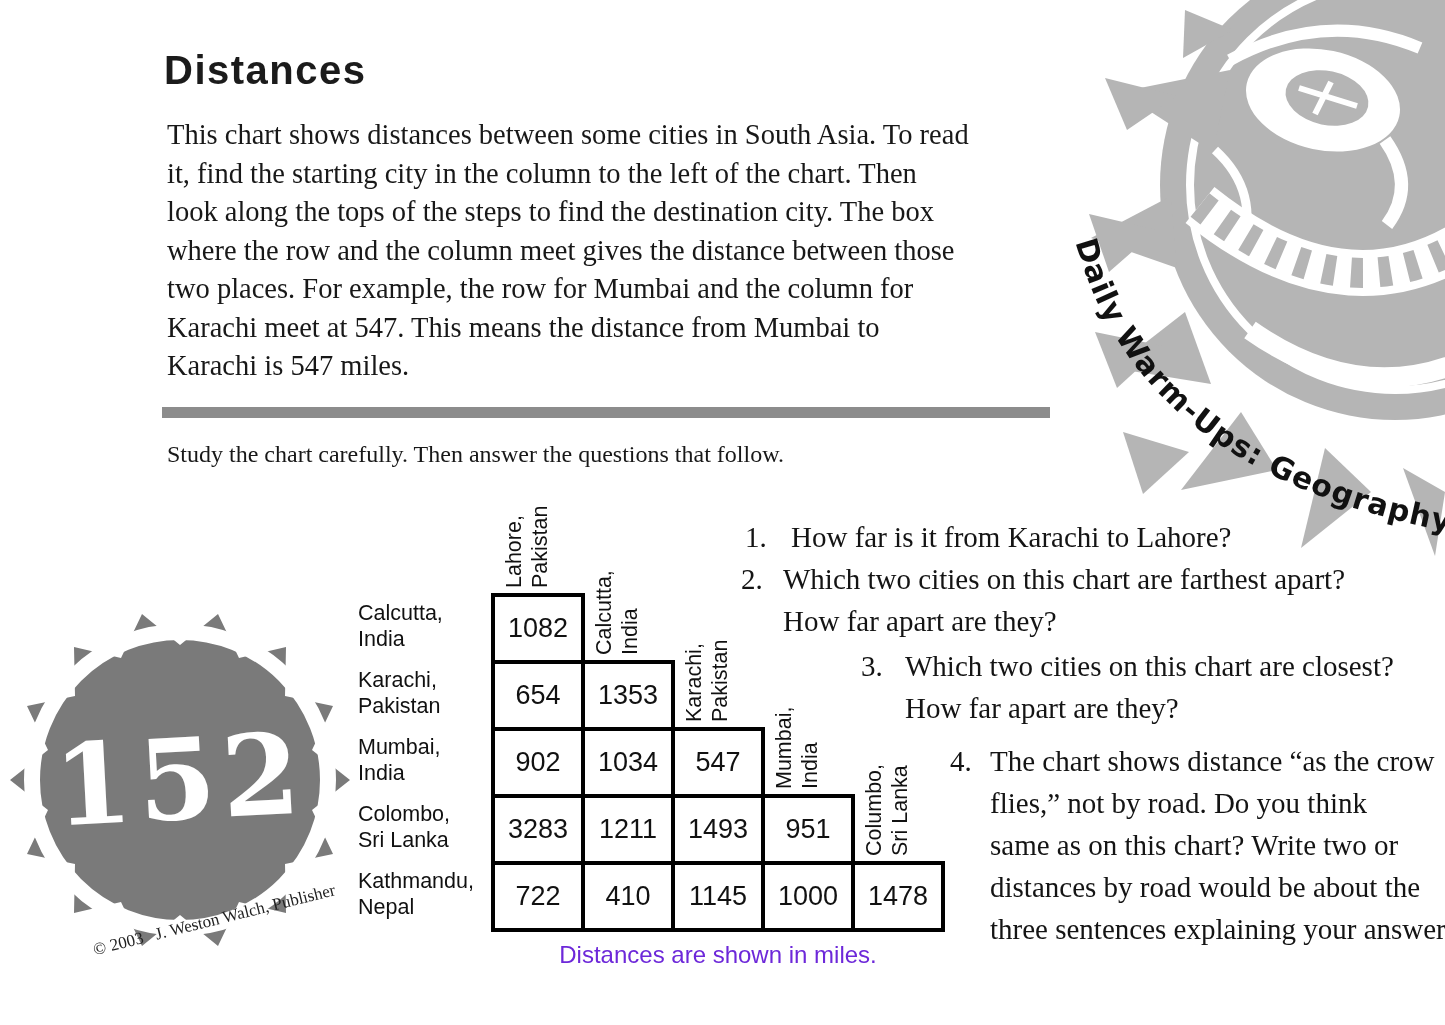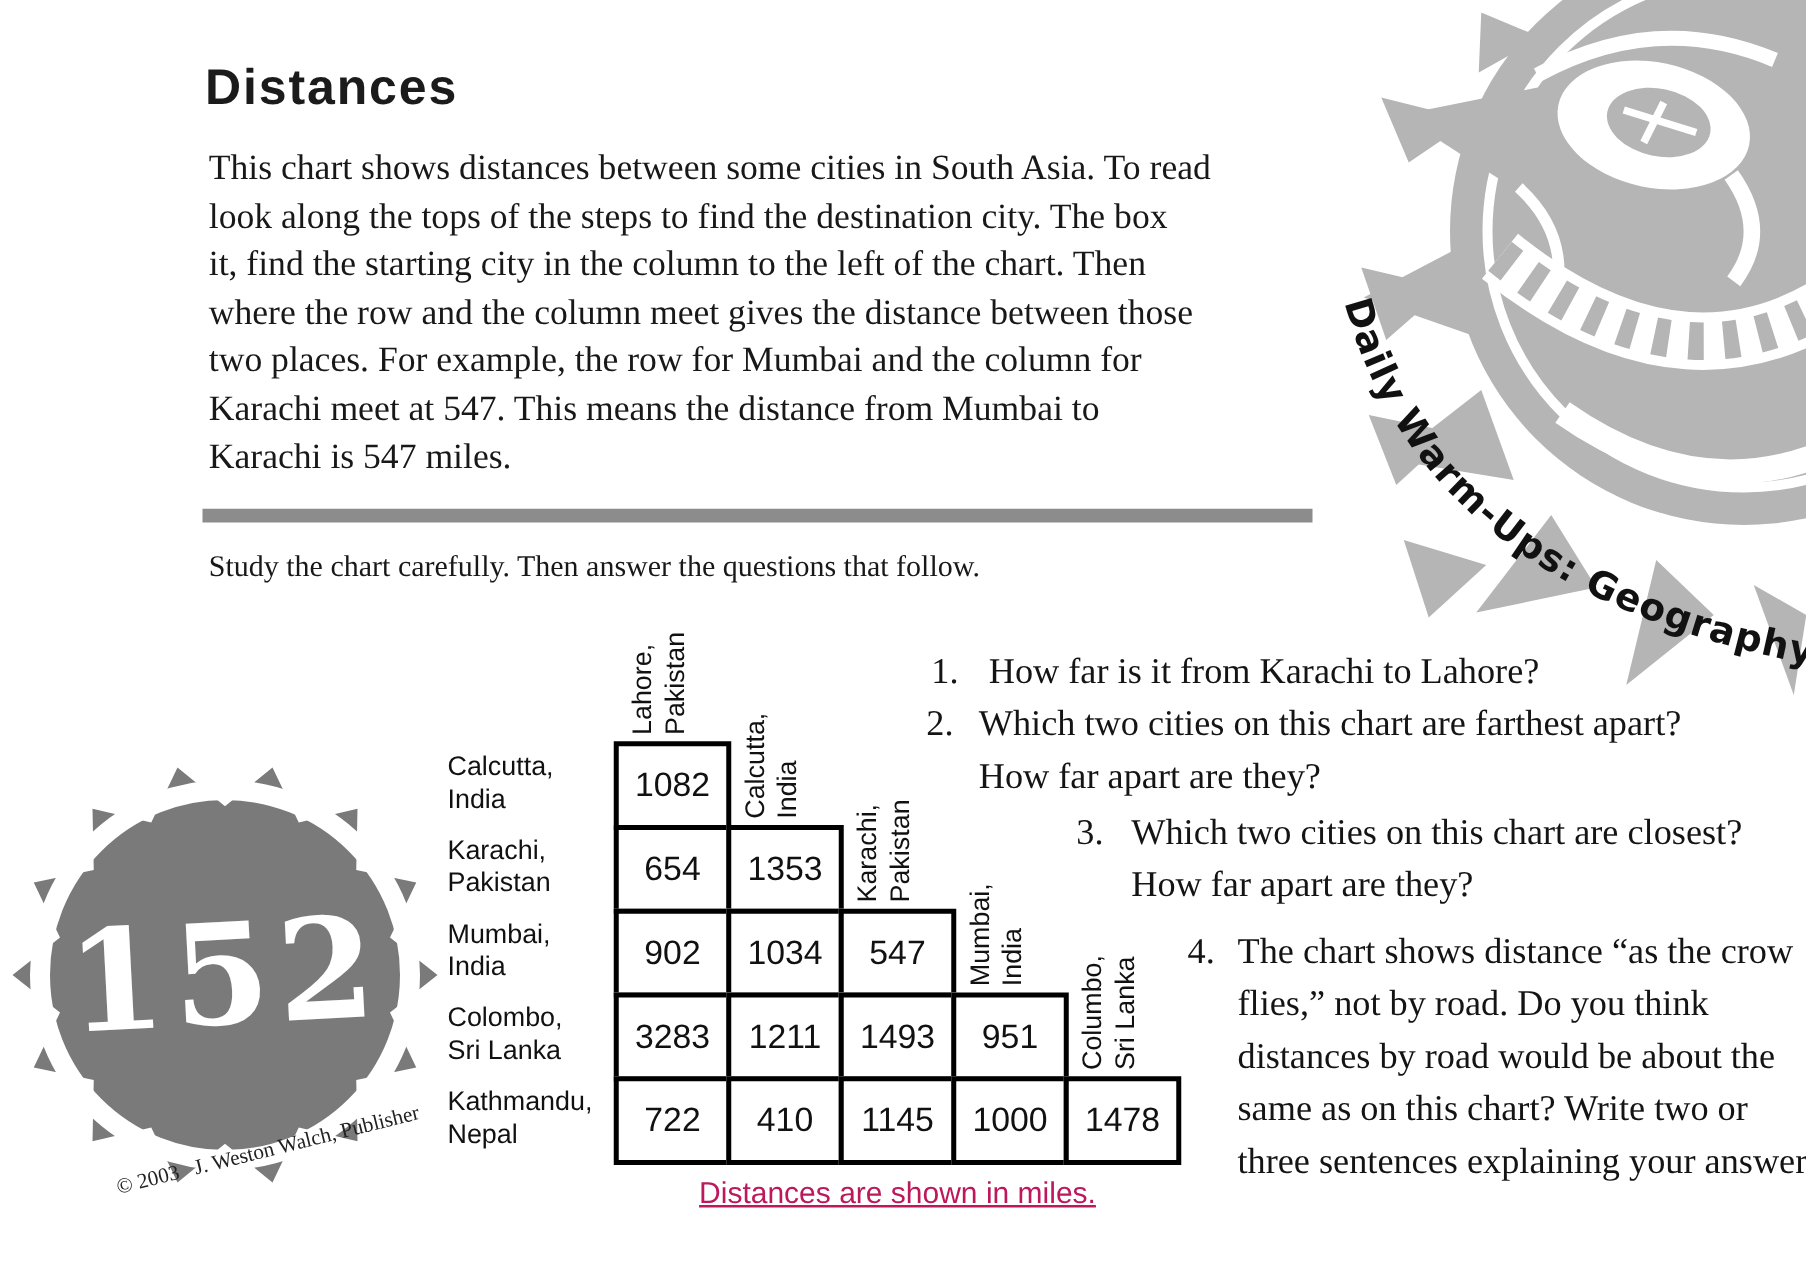--- a/index.html
+++ b/index.html
@@ -50,21 +50,21 @@
   }
   .rowlabel span, .colhead span { display:block; }
   .colhead {
     position:absolute;
     transform:rotate(-90deg); transform-origin:0 0;
     font-family:"Liberation Sans", sans-serif; font-size:21.5px; line-height:26px;
     color:#111; white-space:nowrap;
   }
   .caption {
     position:absolute; left:491px; top:941px; width:454px; text-align:center;
-    font-family:"Liberation Sans", sans-serif; font-size:24px; color:#be185d;text-decoration:underline;
+    font-family:"Liberation Sans", sans-serif; font-size:24px; color:#6d28d9;
   }
   
   .copyright {
     position:absolute; left:96px; top:940px;
     transform:rotate(-14deg); transform-origin:left bottom;
     font-family:"Liberation Serif", serif; font-size:17px; color:#222;
     white-space:pre;
   }
   #sun-svg   { position:absolute; right:0; top:0; }
   #badge-svg { position:absolute; left:8px; top:584px; }
@@ -119,22 +119,22 @@
     <circle cx="172" cy="196" r="148" fill="none" stroke="#ffffff" stroke-width="16"></circle>
     <text x="172" y="235" text-anchor="middle" fill="#ffffff" font-family="DejaVu Serif, serif" font-size="112" font-weight="bold" letter-spacing="6" transform="rotate(-3 172 200)">152</text>
   </svg>
 
   <div class="copyright">© 2003   J. Weston Walch, Publisher</div>
 
   <div class="title">Distances</div>
 
   <div class="intro">
     <div class="line">This chart shows distances between some cities in South Asia. To read</div>
+    <div class="line">it, find the starting city in the column to the left of the chart. Then</div>
     <div class="line">look along the tops of the steps to find the destination city. The box</div>
-    <div class="line">it, find the starting city in the column to the left of the chart. Then</div>
     <div class="line">where the row and the column meet gives the distance between those</div>
     <div class="line">two places. For example, the row for Mumbai and the column for</div>
     <div class="line">Karachi meet at 547. This means the distance from Mumbai to</div>
     <div class="line">Karachi is 547 miles.</div>
   </div>
 
   <div class="divider"></div>
 
   <div class="instruction">Study the chart carefully. Then answer the questions that follow.</div>
 
@@ -226,19 +226,19 @@
       <div>Which two cities on this chart are closest?</div>
       <div>How far apart are they?</div>
     </div>
   </div>
 
   <div class="question" style="left:950px; top:740px">
     <span class="qnum">4.</span>
     <div class="qlines" style="margin-left:40px">
       <div>The chart shows distance “as the crow</div>
       <div>flies,” not by road. Do you think</div>
+      <div>same as on this chart? Write two or</div>
       <div>distances by road would be about the</div>
-      <div>same as on this chart? Write two or</div>
       <div>three sentences explaining your answer</div>
     </div>
   </div>
 
 </div>
 
 </body></html>

